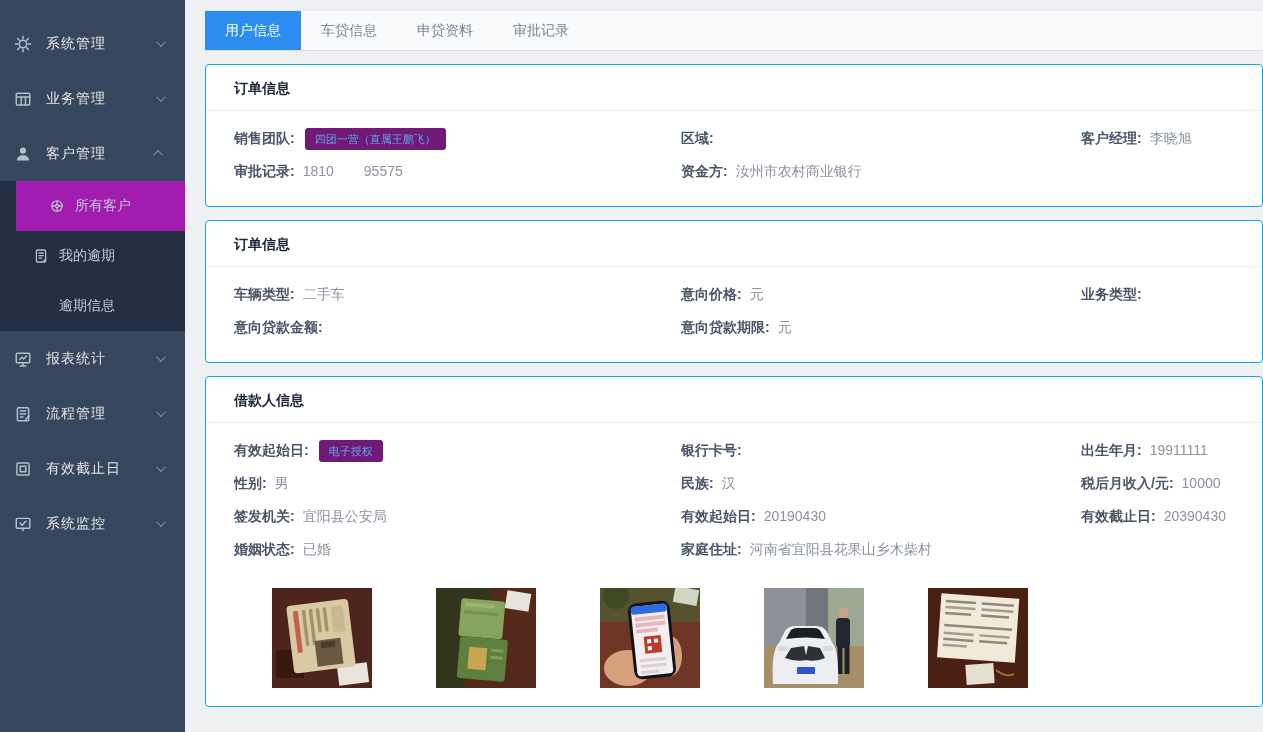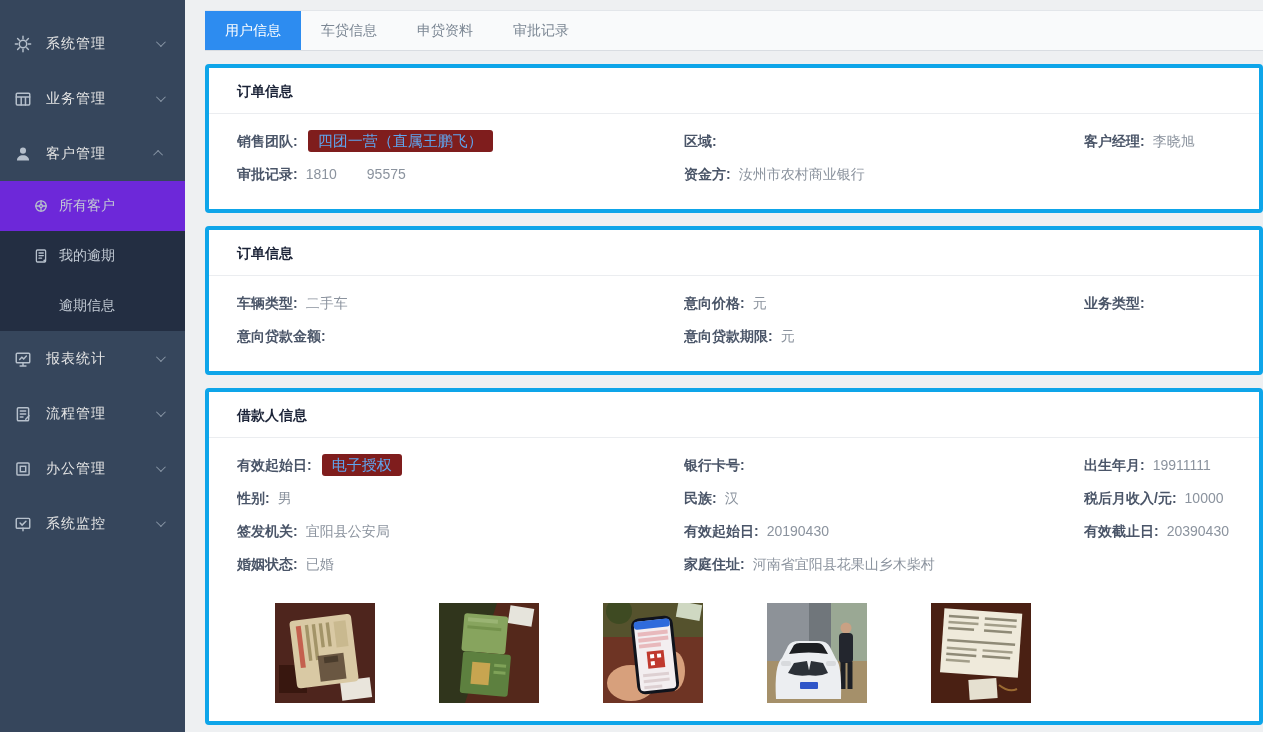--- a/index.html
+++ b/index.html
@@ -12,43 +12,43 @@
     color:#e5e5e5; font-size:14px; cursor:pointer; }
   .side-item .s-icon { width:18px; height:18px; margin-right:14px; flex:none; display:flex; align-items:center; }
   .side-item .s-label { flex:1; letter-spacing:1px; }
   .chev { width:7px; height:7px; border-right:1.4px solid #8795a5; border-bottom:1.4px solid #8795a5;
     margin-right:8px; flex:none; }
   .chev.down { transform:rotate(45deg) translateY(-2px); }
   .chev.up   { transform:rotate(-135deg) translateY(-2px); }
   .submenu { background:#232e42; }
   .sub-item { height:50px; display:flex; align-items:center; padding-left:33px;
     color:#c2cad4; font-size:14px; cursor:pointer; }
-  .sub-item.active { background:#6d28d9; }
+  .sub-item.active { background:#a21caf;margin-left:16px; }
   .sub-item .s-icon { width:16px; height:16px; margin-right:10px; display:flex; align-items:center; }
   .sub-item.noicon { padding-left:59px; }
   
   .main { position:absolute; left:185px; top:0; width:1078px; height:732px;
     background:#eef0f2; padding:10px 0 0 20px; }
   .tabbar { height:41px; background:#f9fafb; border-top:1px solid #e3e6ea;
     border-bottom:1px solid #d9dde2; display:flex; align-items:stretch; }
   .tab { padding:0 20px; display:flex; align-items:center; font-size:14px;
     color:#7c8794; cursor:pointer; }
   .tab.active { background:#2d8cf0; color:#fff; }
-  .card { background:#fff; border:4px solid #0ea5e9; border-radius:4px;
+  .card { background:#fff; border:1px solid #0ea5e9; border-radius:4px;
     margin:13px 0 0 0; }
   .card-title { font-size:14px; font-weight:bold; color:#1c2438;
     padding:15px 28px 12px 28px; border-bottom:1px solid #ebedf0; }
   .card-body { padding:11px 0 18px 0; }
   .frow { display:grid; grid-template-columns:447px 400px auto; padding-left:28px;
     line-height:33px; }
   .field { font-size:14px; white-space:nowrap; overflow:hidden; }
   .field .lbl { font-weight:bold; color:#4a5568; }
   .field .val { color:#8b939e; margin-left:8px; }
   .mask { display:inline-block; width:30px; height:10px; background:#fff; }
-  .tagv { display:inline-block; background:#7f1d1d; color:#5fa5ef; font-size:15px;
+  .tagv { display:inline-block; background:#701a75; color:#5fa5ef; font-size:11px;
     line-height:20px; padding:1px 10px; border-radius:3px; margin-left:10px; }
   .thumbs { display:flex; gap:64px; padding-left:66px; margin-top:22px; }
   .thumb { width:100px; text-align:center; cursor:pointer; }
   .thumb svg { width:100px; height:100px; display:block; }
 </style>
 </head>
 <body>
 
 <div class="sidebar" id="sidebar">
     <div class="side-item">
@@ -126,21 +126,21 @@
       <span class="s-label">流程管理</span>
       <span class="chev down"></span>
     </div>
     <div class="side-item">
       <span class="s-icon">
         <svg viewBox="0 0 16 16" fill="none" stroke="#b6c0cc" stroke-width="1.3" stroke-linecap="round">
           <rect x="2.6" y="2.6" width="10.8" height="10.8" rx="1"></rect>
           <rect x="5.6" y="5.6" width="4.8" height="4.8"></rect>
         </svg>
       </span>
-      <span class="s-label">办公管理</span>
+      <span class="s-label">有效截止日</span>
       <span class="chev down"></span>
     </div>
     <div class="side-item">
       <span class="s-icon">
         <svg viewBox="0 0 16 16" fill="none" stroke="#b6c0cc" stroke-width="1.3" stroke-linecap="round">
           <rect x="2" y="3" width="12" height="8.8" rx="1"></rect>
           <path d="M5.4 7.2l1.8 1.8 3.4-3.4M8 11.8v2.2"></path>
         </svg>
       </span>
       <span class="s-label">系统监控</span>

